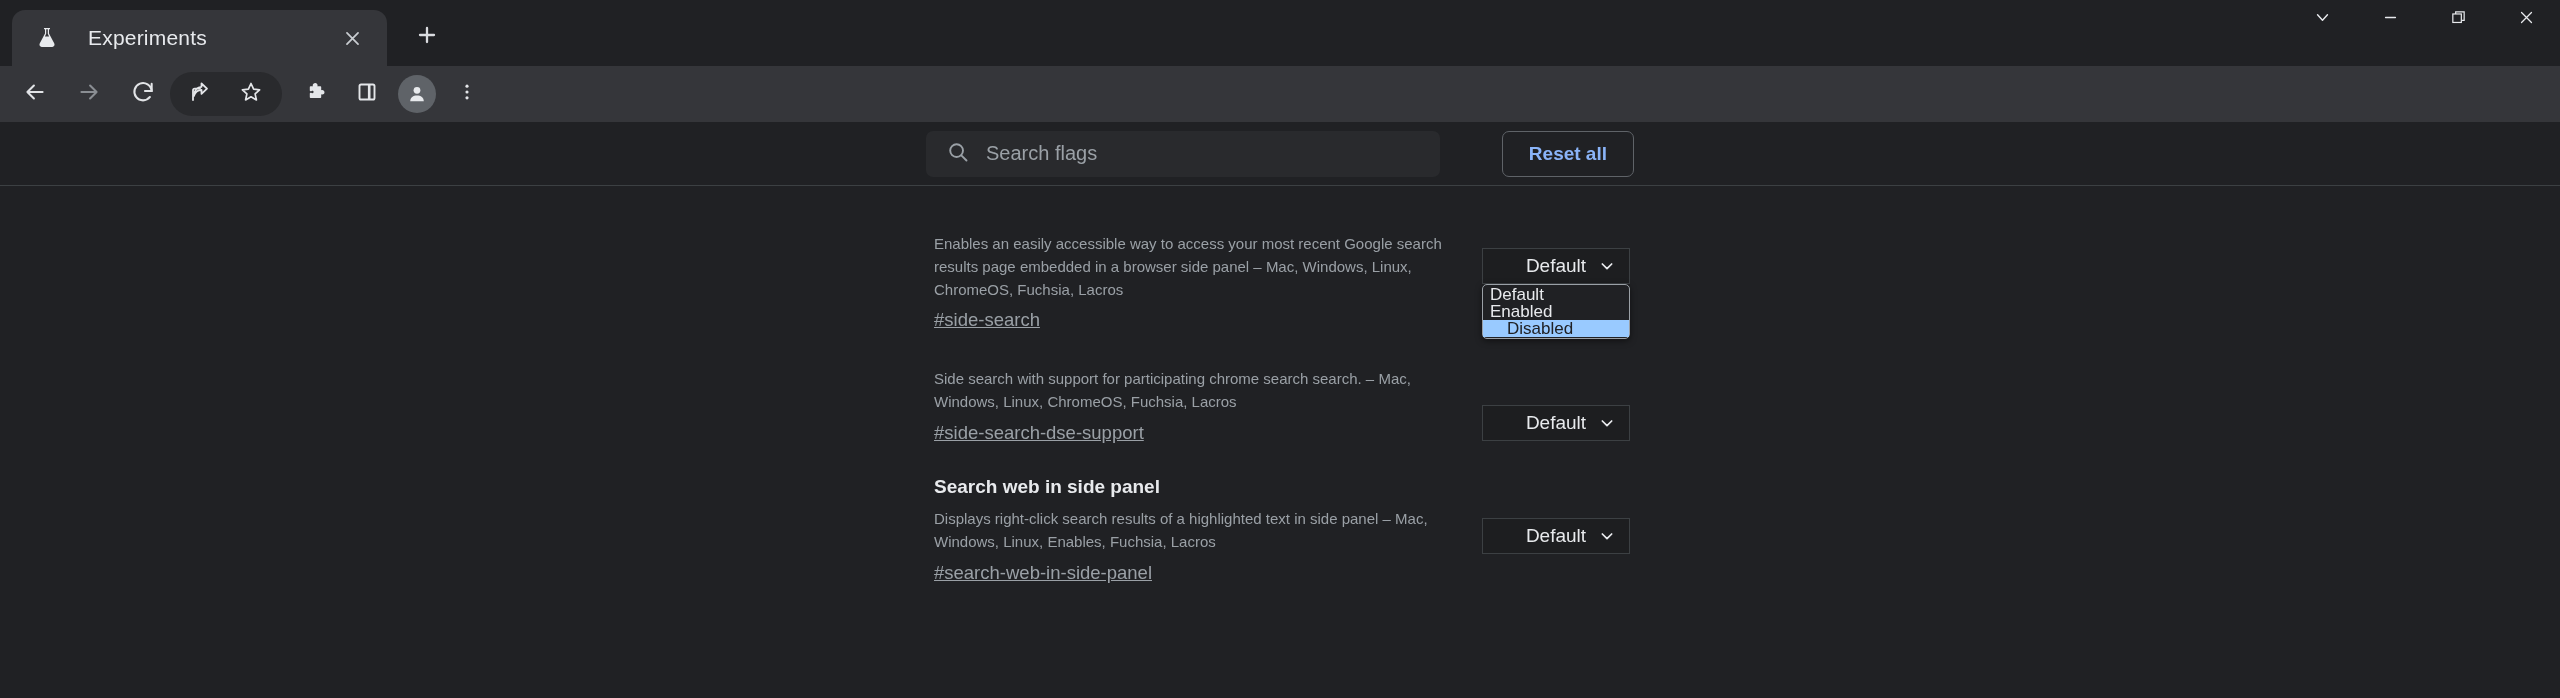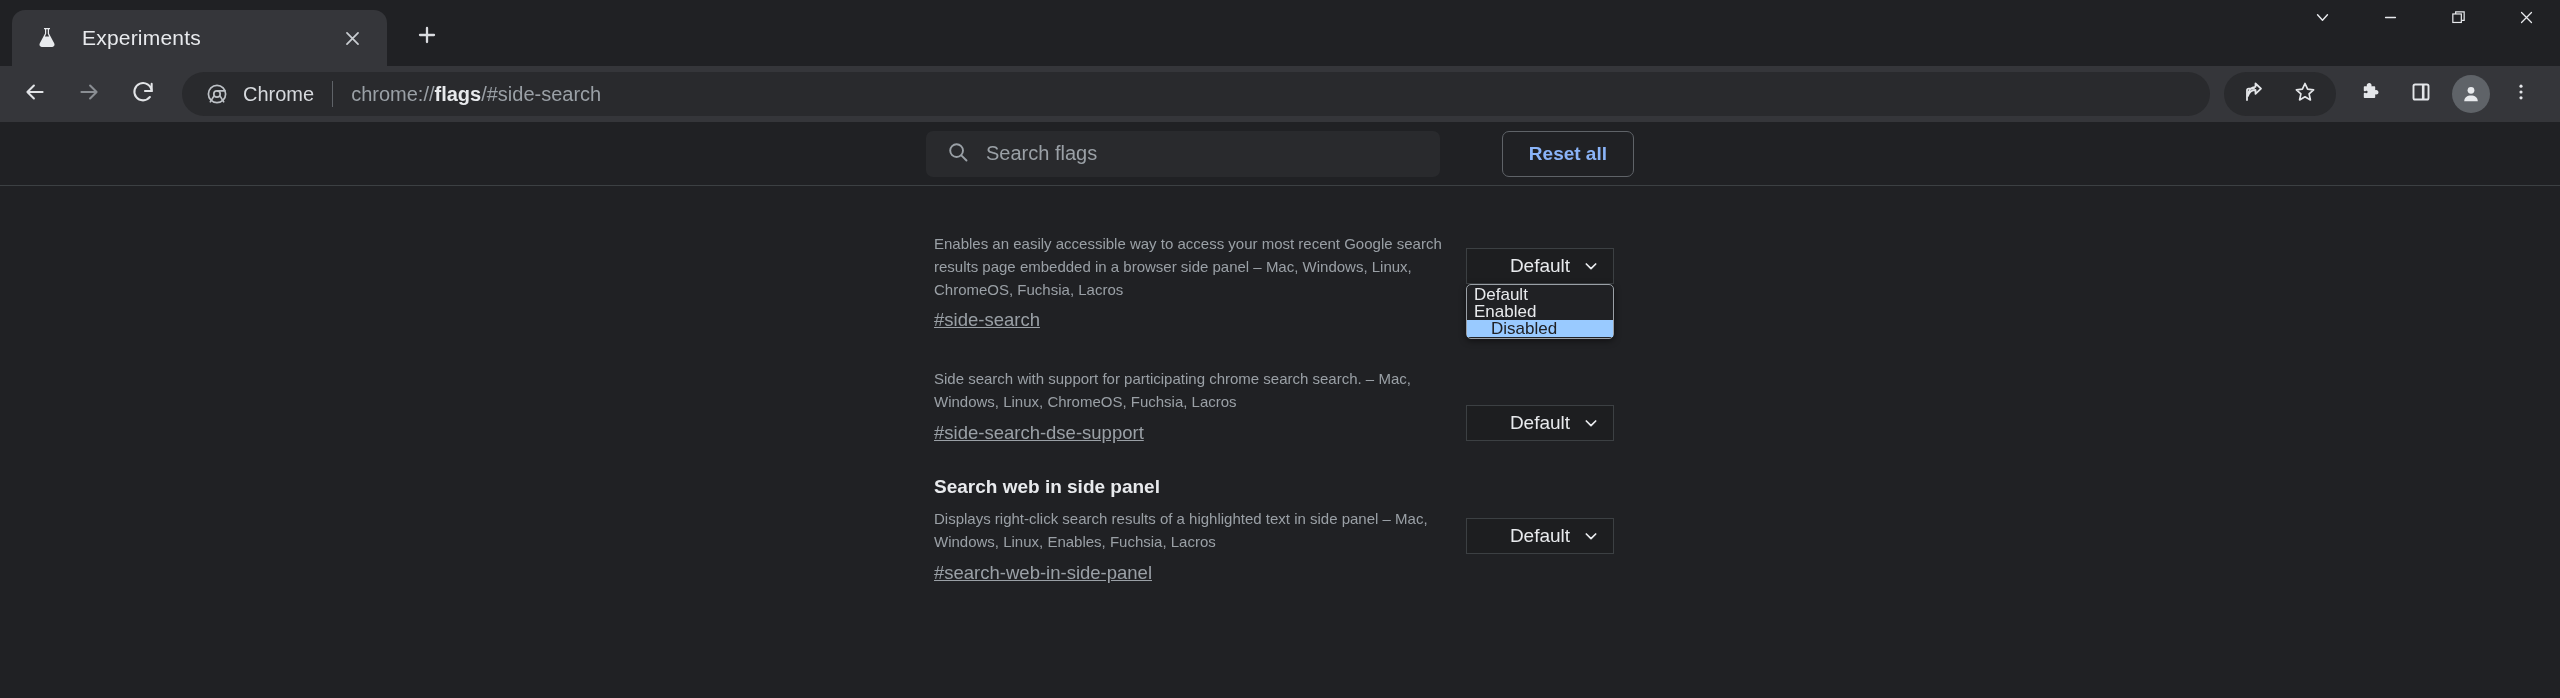--- a/index.html
+++ b/index.html
@@ -7,21 +7,21 @@
   html,body { width:2560px; height:698px; overflow:hidden; background:#202124;
     font-family:"Liberation Sans", sans-serif; }
 
   
   .window { width:2560px; height:698px; position:relative; background:#202124; }
 
   .tabstrip { height:66px; background:#202124; display:flex; align-items:flex-end;
     position:relative; padding-left:12px; }
 
   .tab { width:375px; height:56px; background:#35363a; border-radius:13px 13px 0 0;
-    display:flex; align-items:center; padding:0 18px 0 22px; gap:22px; position:relative; }
+    display:flex; align-items:center; padding:0 18px 0 22px; gap:28px; position:relative; }
   .tab-favicon { width:26px; height:26px; flex:0 0 26px; display:flex; align-items:center;
     justify-content:center; }
   .tab-favicon svg { width:24px; height:24px; }
   .tab-title { flex:1; color:#e8eaed; font-size:21px; letter-spacing:.2px;
     white-space:nowrap; overflow:hidden; text-overflow:ellipsis; }
   .tab-close { width:34px; height:34px; display:flex; align-items:center; justify-content:center;
     border-radius:50%; color:#c9cdd1; }
   .tab-close svg { width:19px; height:19px; }
 
   .newtab { width:52px; height:52px; margin-left:14px; margin-bottom:3px; display:flex;
@@ -84,21 +84,21 @@
   .flag-row { width:708px; display:flex; align-items:flex-start; padding:14px 0 16px;
     position:relative; }
   .flag-main { width:540px; flex:0 0 540px; padding-left:8px; }
   .flag-title { font-size:19px; font-weight:bold; color:#e8eaed; line-height:1.42;
     display:inline; }
   .flag-title.hl { background:#ffff00; color:#202124; padding:1px 2px; }
   .flag-desc { font-size:15px; color:#9aa0a6; line-height:1.52; margin-top:7px; }
   .flag-anchor { display:inline-block; margin-top:8px; font-size:18.5px; color:#9aa0a6;
     text-decoration:underline; }
 
-  .flag-ctrl { flex:1; display:flex; justify-content:flex-start; position:relative;
+  .flag-ctrl { flex:1; display:flex; justify-content:flex-end; position:relative;
     padding-top:14px; padding-right:4px; }
   .select-box { width:148px; height:36px; background:#1d1e20; border:1px solid #3c4043;
     display:flex; align-items:center; justify-content:center; position:relative; }
   .select-label { color:#e8eaed; font-size:19px; }
   .select-caret { position:absolute; right:14px; top:50%; transform:translateY(-50%);
     color:#e8eaed; display:flex; }
   .select-caret svg { width:16px; height:16px; }
 
   .dropdown { position:absolute; top:36px; left:0; width:148px; background:#202124;
     border:1px solid #9aa0a6; border-radius:5px; padding:1px 0; z-index:50;
@@ -192,32 +192,20 @@
     </div>
     <div class="nav-btn">
       <span>
         <svg viewBox="0 0 24 24" fill="none" stroke="currentColor" stroke-width="1.9" stroke-linecap="round">
             <path d="M20 11a8 8 0 1 0-1.6 5.6"></path>
             <path d="M20 4.5V11h-6.2"></path>
           </svg>
       </span>
     </div>
 
-    <div class="omnibox">
-      <span class="omni-chip-icon">
-        <svg viewBox="0 0 24 24" fill="none" stroke="currentColor" stroke-width="1.7">
-            <circle cx="12" cy="12" r="8.6"></circle>
-            <circle cx="12" cy="12" r="3.2"></circle>
-            <path d="M12 8.8h8.6M9.2 13.6L5 20.4M14.8 13.6L19 20.4"></path>
-          </svg>
-      </span>
-      <span class="omni-chip-label">Chrome</span>
-      <span class="omni-sep"></span>
-      <span class="omni-url"><span>chrome://</span><span class="strong">flags</span><span>/#side-search</span></span>
-    </div>
 
     <div class="tb-right">
       <div class="tb-pill">
         <div class="tb-btn">
           <span>
             <svg viewBox="0 0 24 24" fill="none" stroke="currentColor" stroke-width="1.8" stroke-linecap="round" stroke-linejoin="round">
                 <path d="M4 20V10.5c0-1 .8-1.8 1.8-1.8H11"></path>
                 <path d="M12.5 3.5L18 8.7l-5.5 5.2V10c-4 0-6.5 2.5-7.6 6 .4-5.9 3.6-9.2 7.6-9.2V3.5z"></path>
               </svg>
           </span>

